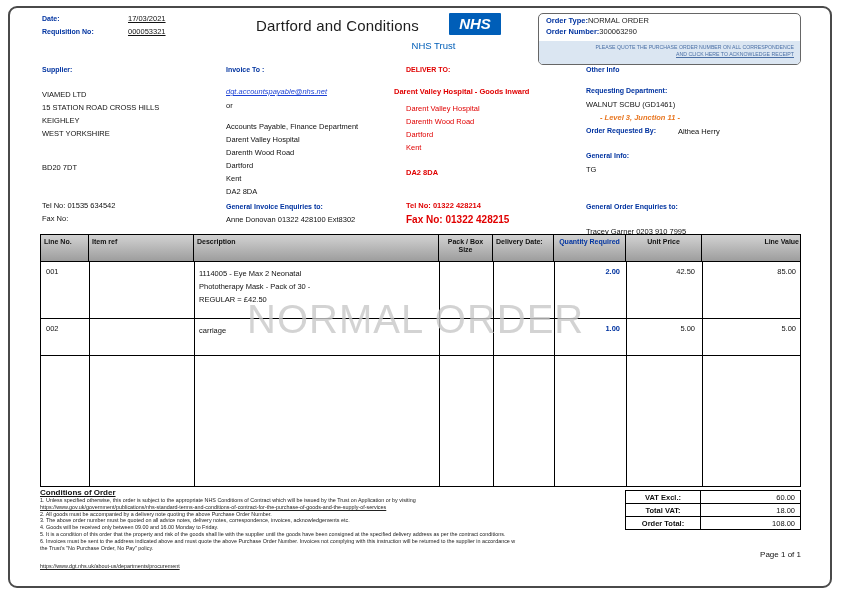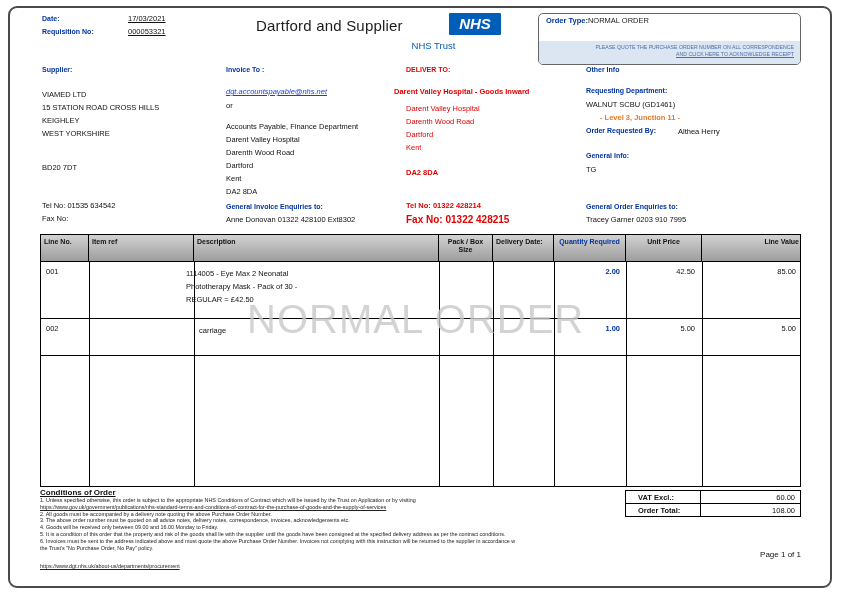--- a/index.html
+++ b/index.html
@@ -37,45 +37,49 @@
   .qty { color:#0033a0; font-weight:bold; }
   .desc-lines div { line-height:13px; font-size:7.5px; }
   .watermark { position:absolute; left:247px; top:297px; font-size:40px; color:#c9c9c9; opacity:.8; letter-spacing:1px; white-space:nowrap; }
   
   .cond-title { font-size:8px; font-weight:bold; text-decoration:underline; }
   .cond p { font-size:5.4px; line-height:6.8px; width:575px; color:#222; }
   .cond-link { color:#1a3fd4; text-decoration:underline; }
   
   .totals { position:absolute; left:625px; top:490px; width:176px; font-size:7.5px; }
   .trow { display:grid; grid-template-columns:76px 100px; }
-  .tlabel { border:1px solid #000; border-bottom:none; font-weight:bold; text-align:left; padding:2px 12px 1px; }
+  .tlabel { border:1px solid #000; border-bottom:none; font-weight:bold; text-align:center; padding:2px 12px 1px; }
   .tvalue { border:1px solid #000; border-left:none; border-bottom:none; text-align:right; padding:2px 5px 1px; }
   .trow:last-child .tlabel, .trow:last-child .tvalue { border-bottom:1px solid #000; }
   .page-ind { position:absolute; left:701px; top:550px; width:100px; text-align:right; font-size:8px; }
   .email-link { color:#1a3fd4; text-decoration:underline; font-size:7.5px;font-style:italic; }
   .orange { color:#e87722; font-weight:bold; }
 </style>
 </head>
 <body>
 
 <div class="doc-frame"></div>
 
 <div class="abs lbl" style="left:42px; top:15px;">Date:</div>
 <div class="abs val u" style="left:128px; top:14px;">17/03/2021</div>
 <div class="abs lbl" style="left:42px; top:28px;">Requisition No:</div>
 <div class="abs val u" style="left:128px; top:27px;">000053321</div>
 
-<div class="abs trust-name" style="left:256px; top:17px;">Dartford and Supplier</div>
+<div class="abs trust-name" style="left:256px; top:17px;">Dartford and Conditions</div>
 <div class="abs nhs-logo" style="left:449px; top:13px;">NHS</div>
 <div class="abs trust-sub" style="left:366px; top:40px;">NHS Trust</div>
 
 <div class="order-box">
   <div class="ob-row">
     <span class="lbl" style="font-size:7.5px;">Order Type:</span>
     <span class="v">NORMAL ORDER</span>
+  </div>
+  <div class="ob-row">
+    <span class="lbl" style="font-size:7.5px;">Order Number:</span>
+    <span class="v">300063290</span>
   </div>
   <div class="ob-note">
     <div>PLEASE QUOTE THE PURCHASE ORDER NUMBER ON ALL CORRESPONDENCE</div>
     <div class="u">AND CLICK HERE TO ACKNOWLEDGE RECEIPT</div>
   </div>
 </div>
 
 <div class="abs lbl" style="left:42px; top:66px;">Supplier:</div>
 <div class="abs lbl" style="left:226px; top:66px;">Invoice To :</div>
 <div class="abs bold red" style="left:406px; top:66px; font-size:7px;">DELIVER TO:</div>
@@ -110,27 +114,27 @@
   <div>Darenth Wood Road</div>
   <div>Dartford</div>
   <div>Kent</div>
 </div>
 <div class="abs red bold" style="left:406px; top:168px; font-size:7.5px;">DA2 8DA</div>
 <div class="abs red bold" style="left:406px; top:201px; font-size:7.5px;">Tel No: 01322 428214</div>
 <div class="abs red bold" style="left:406px; top:214px; font-size:10px;">Fax No: 01322 428215</div>
 
 <div class="abs lbl" style="left:586px; top:87px;">Requesting Department:</div>
 <div class="abs val" style="left:586px; top:100px;">WALNUT SCBU  (GD1461)</div>
-<div class="abs orange" style="left:600px; top:113px; font-size:7.5px;">- Level 3, Junction 11 -</div>
+<div class="abs orange" style="left:600px; top:113px; font-size:7.5px;font-style:italic;">- Level 3, Junction 11 -</div>
 <div class="abs lbl" style="left:586px; top:127px;">Order Requested  By:</div>
 <div class="abs val" style="left:678px; top:127px;">Althea Herry</div>
 <div class="abs lbl" style="left:586px; top:152px;">General Info:</div>
 <div class="abs val" style="left:586px; top:165px;">TG</div>
 <div class="abs lbl" style="left:586px; top:203px;">General Order Enquiries to:</div>
-<div class="abs val" style="left:586px; top:215px;">Tracey Garner 0203 910 7995</div>
+<div class="abs val" style="left:586px; top:227px;">Tracey Garner 0203 910 7995</div>
 
 <div class="po-table">
   <div class="po-head">
     <div class="th">Line No.</div>
     <div class="th">Item ref</div>
     <div class="th">Description</div>
     <div class="th c">Pack / Box Size</div>
     <div class="th">Delivery Date:</div>
     <div class="th c q">Quantity Required</div>
     <div class="th c">Unit Price</div>
@@ -141,21 +145,21 @@
     <div class="vline" style="left:153px;"></div>
     <div class="vline" style="left:398px;"></div>
     <div class="vline" style="left:452px;"></div>
     <div class="vline" style="left:513px;"></div>
     <div class="vline" style="left:585px;"></div>
     <div class="vline" style="left:661px;"></div>
     <div class="hline" style="top:56px;"></div>
     <div class="hline" style="top:93px;"></div>
 
     <div class="cell-txt" style="left:5px; top:5px;">001</div>
-    <div class="cell-txt desc-lines" style="left:145px; top:5px;">
+    <div class="cell-txt desc-lines" style="left:158px; top:5px;">
       <div>1114005 - Eye Max 2 Neonatal</div>
       <div>Phototherapy Mask - Pack of 30 -</div>
       <div>REGULAR = £42.50</div>
     </div>
     <div class="cell-txt num qty" style="left:515px; top:5px; width:64px;">2.00</div>
     <div class="cell-txt num" style="left:588px; top:5px; width:66px;">42.50</div>
     <div class="cell-txt num" style="left:663px; top:5px; width:92px;">85.00</div>
 
     <div class="cell-txt" style="left:5px; top:62px;">002</div>
     <div class="cell-txt desc-lines" style="left:158px; top:62px;">
@@ -181,18 +185,22 @@
   <p>the Trust's "No Purchase Order, No Pay" policy.</p>
   <p class="cond-link" style="margin-top:12px;">https://www.dgt.nhs.uk/about-us/departments/procurement</p>
 </div>
 
 <div class="totals">
   <div class="trow">
     <div class="tlabel">VAT Excl.:</div>
     <div class="tvalue">60.00</div>
   </div>
   <div class="trow">
+    <div class="tlabel">Total VAT:</div>
+    <div class="tvalue">18.00</div>
+  </div>
+  <div class="trow">
     <div class="tlabel">Order Total:</div>
     <div class="tvalue">108.00</div>
   </div>
 </div>
 
 <div class="page-ind">Page 1 of 1</div>
 
 </body></html>

